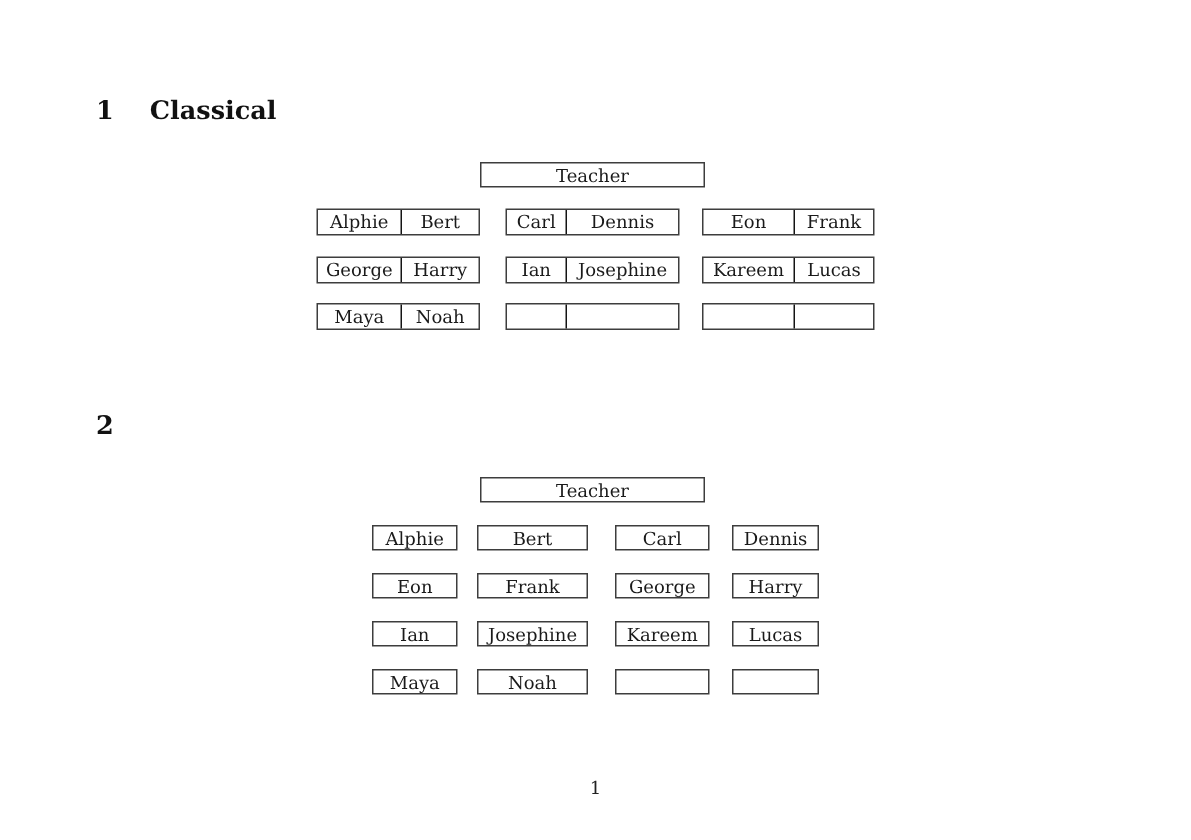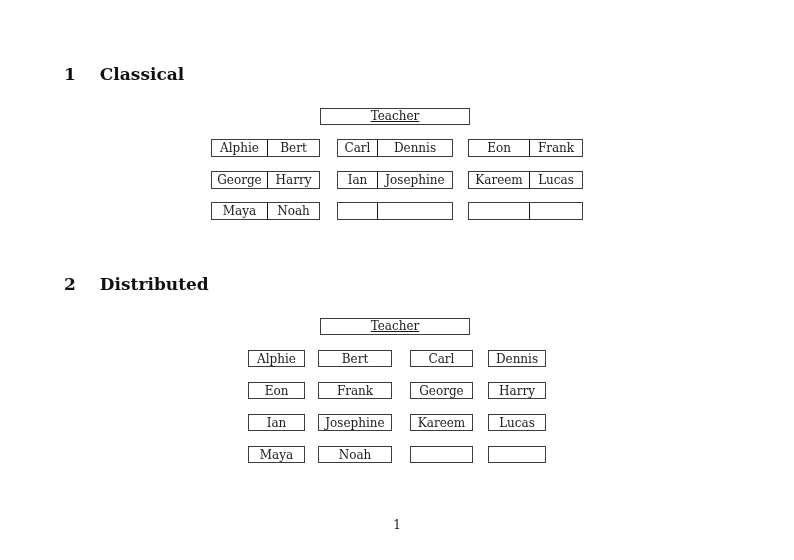--- a/index.html
+++ b/index.html
@@ -7,22 +7,22 @@
     position:relative; width:794px; height:560px; background:#ffffff;
     font-family:"DejaVu Serif","Liberation Serif",serif; color:#1a1a1a;
     overflow:hidden;
   }
   .heading {
     position:absolute; left:64px; display:flex; gap:24px;
     font-size:17px; font-weight:bold; color:#111; line-height:20px;
   }
   .tbox {
     position:absolute; box-sizing:border-box; border:1px solid #3d3d3d;
-    display:flex; align-items:flex-start; justify-content:center;
-    font-size:12px; background:#ffffff;text-decoration:underline;
+    display:flex; align-items:center; justify-content:center;
+    font-size:12px; background:#ffffff;
   }
   .dbox {
     position:absolute; box-sizing:border-box; border:1px solid #3d3d3d;
     display:flex; background:#ffffff;
   }
   .dbox .cell {
     display:flex; align-items:center; justify-content:center;
     font-size:12px; box-sizing:border-box; height:100%;
   }
   .dbox .cell.first { border-right:1px solid #141414; }
@@ -97,21 +97,20 @@
     <div class="cell first"></div>
     <div class="cell last"></div>
   </div>
   <div class="dbox s1-c3" style="top:202px;">
     <div class="cell first"></div>
     <div class="cell last"></div>
   </div>
 
   <div class="heading" style="top:274px;">
     <span>2</span>
-    <span>Distributed</span>
   </div>
 
   <div class="tbox" style="left:320px; top:318px; width:150px; height:17px;">
     <span>Teacher</span>
   </div>
 
   <div class="sbox s2-c1" style="top:350px;">
       <span>Alphie</span>
     </div>
   <div class="sbox s2-c2" style="top:350px;">

